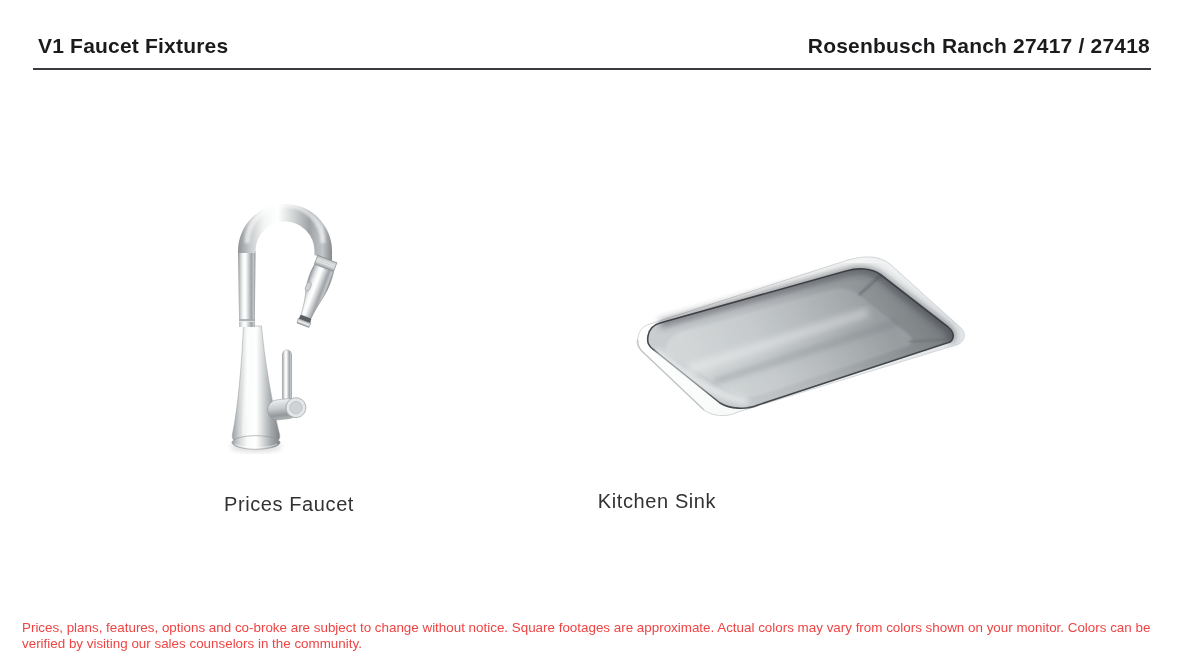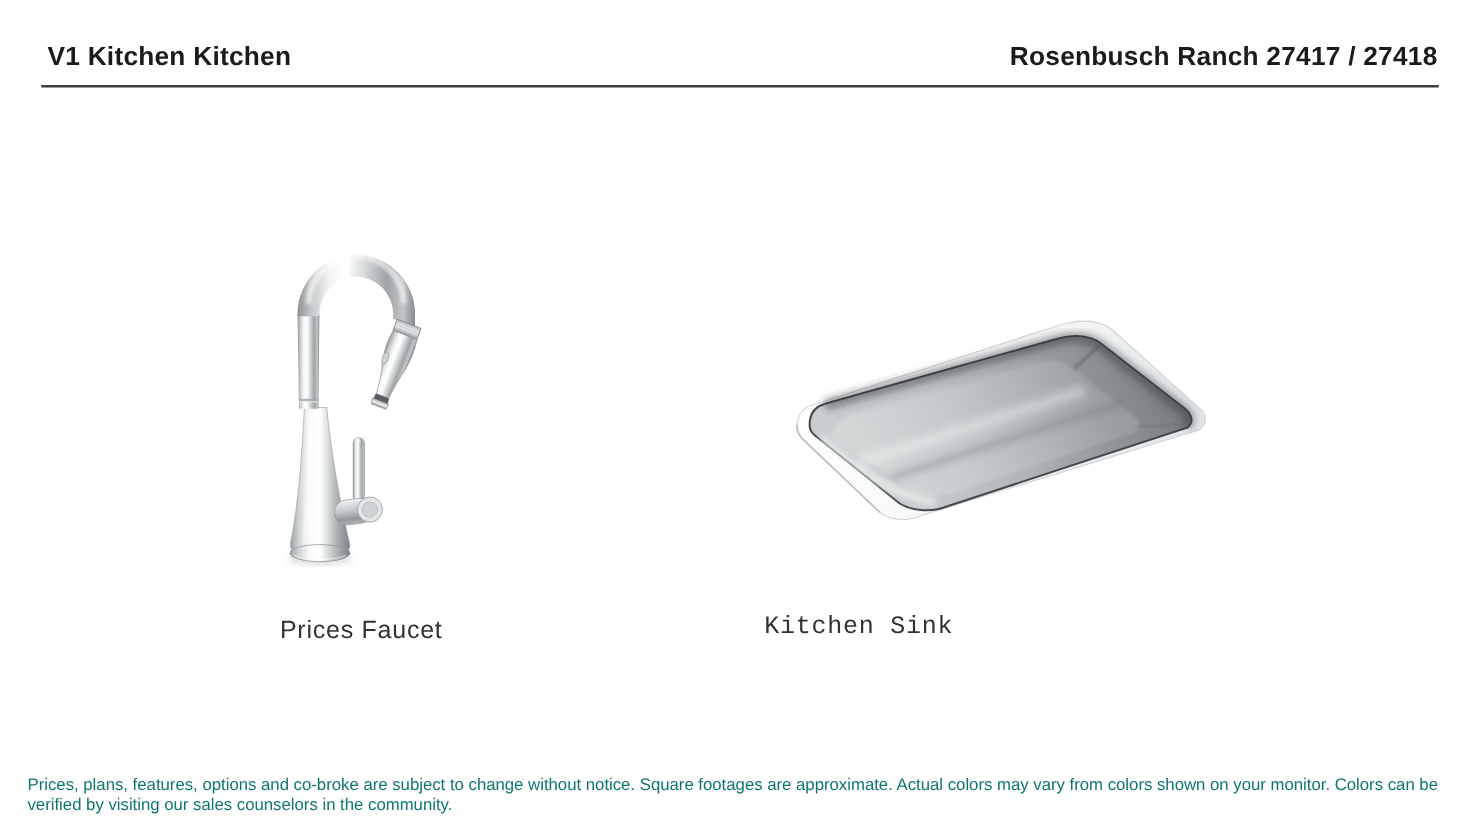--- a/index.html
+++ b/index.html
@@ -21,33 +21,33 @@
     position:absolute; left:33px; top:68px; width:1118px; height:2px;
     background:#3c3c40;
   }
   .figure-faucet { position:absolute; left:225px; top:193px; width:140px; height:265px; }
   .figure-sink   { position:absolute; left:618px; top:250px; width:350px; height:185px; }
   .product-label {
     position:absolute; text-align:center;
     font-size:20px; font-weight:500; color:#323234; letter-spacing:0.6px;
   }
   .label-faucet { left:164px; top:493px; width:250px; }
-  .label-sink   { left:562px; top:490px; width:250px;font-family:Liberation Mono, monospace; }
+  .label-sink   { left:532px; top:490px; width:250px; }
   .disclaimer {
     position:absolute; left:22px; top:620px; width:1142px;
-    font-size:13.4px; line-height:16px; color:#0f766e;
+    font-size:13.4px; line-height:16px; color:#ef4444;
   }
 </style>
 </head>
 <body>
 
 <div class="page">
 
   <div class="header">
-    <span class="title">V1 Kitchen Kitchen</span>
+    <span class="title">V1 Faucet Fixtures</span>
     <span class="title">Rosenbusch Ranch 27417 / 27418</span>
   </div>
 
   <div class="divider"></div>
 
   <div class="figure-faucet">
     <svg width="140" height="265" viewBox="0 0 140 265" xmlns="http://www.w3.org/2000/svg">
       <defs>
         <linearGradient id="chromeX" x1="0" y1="0" x2="1" y2="0">
           <stop offset="0" stop-color="#8e9295"></stop>

